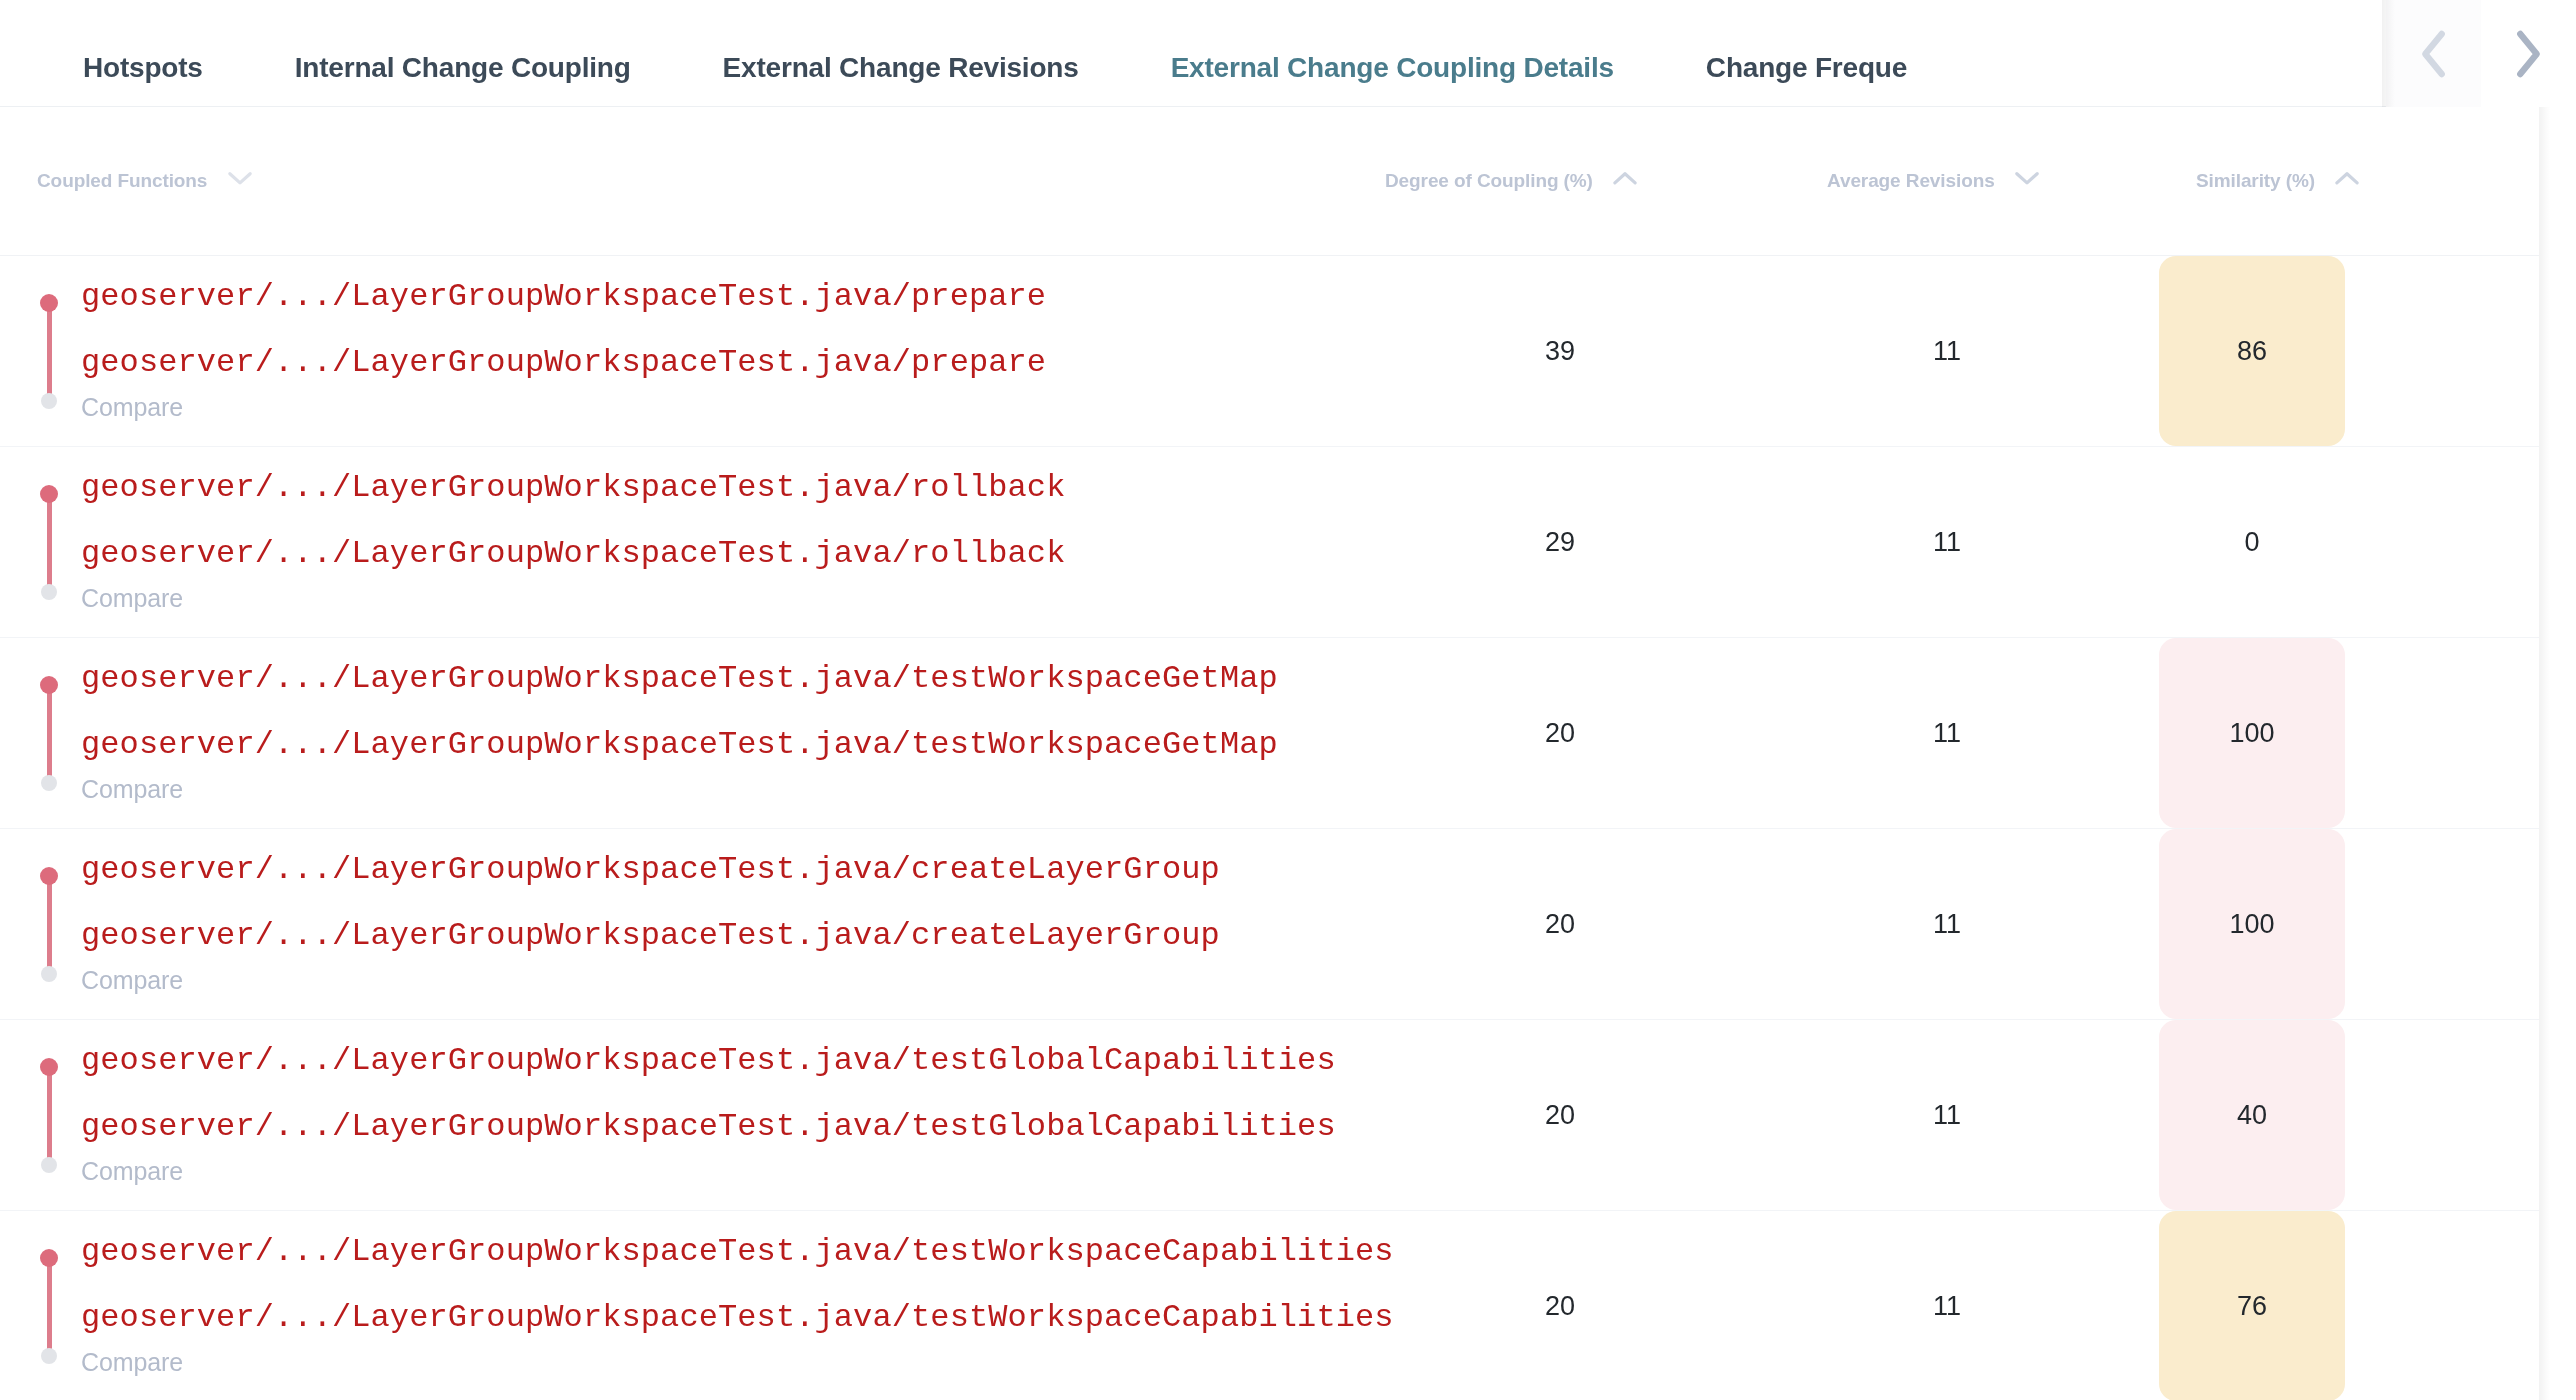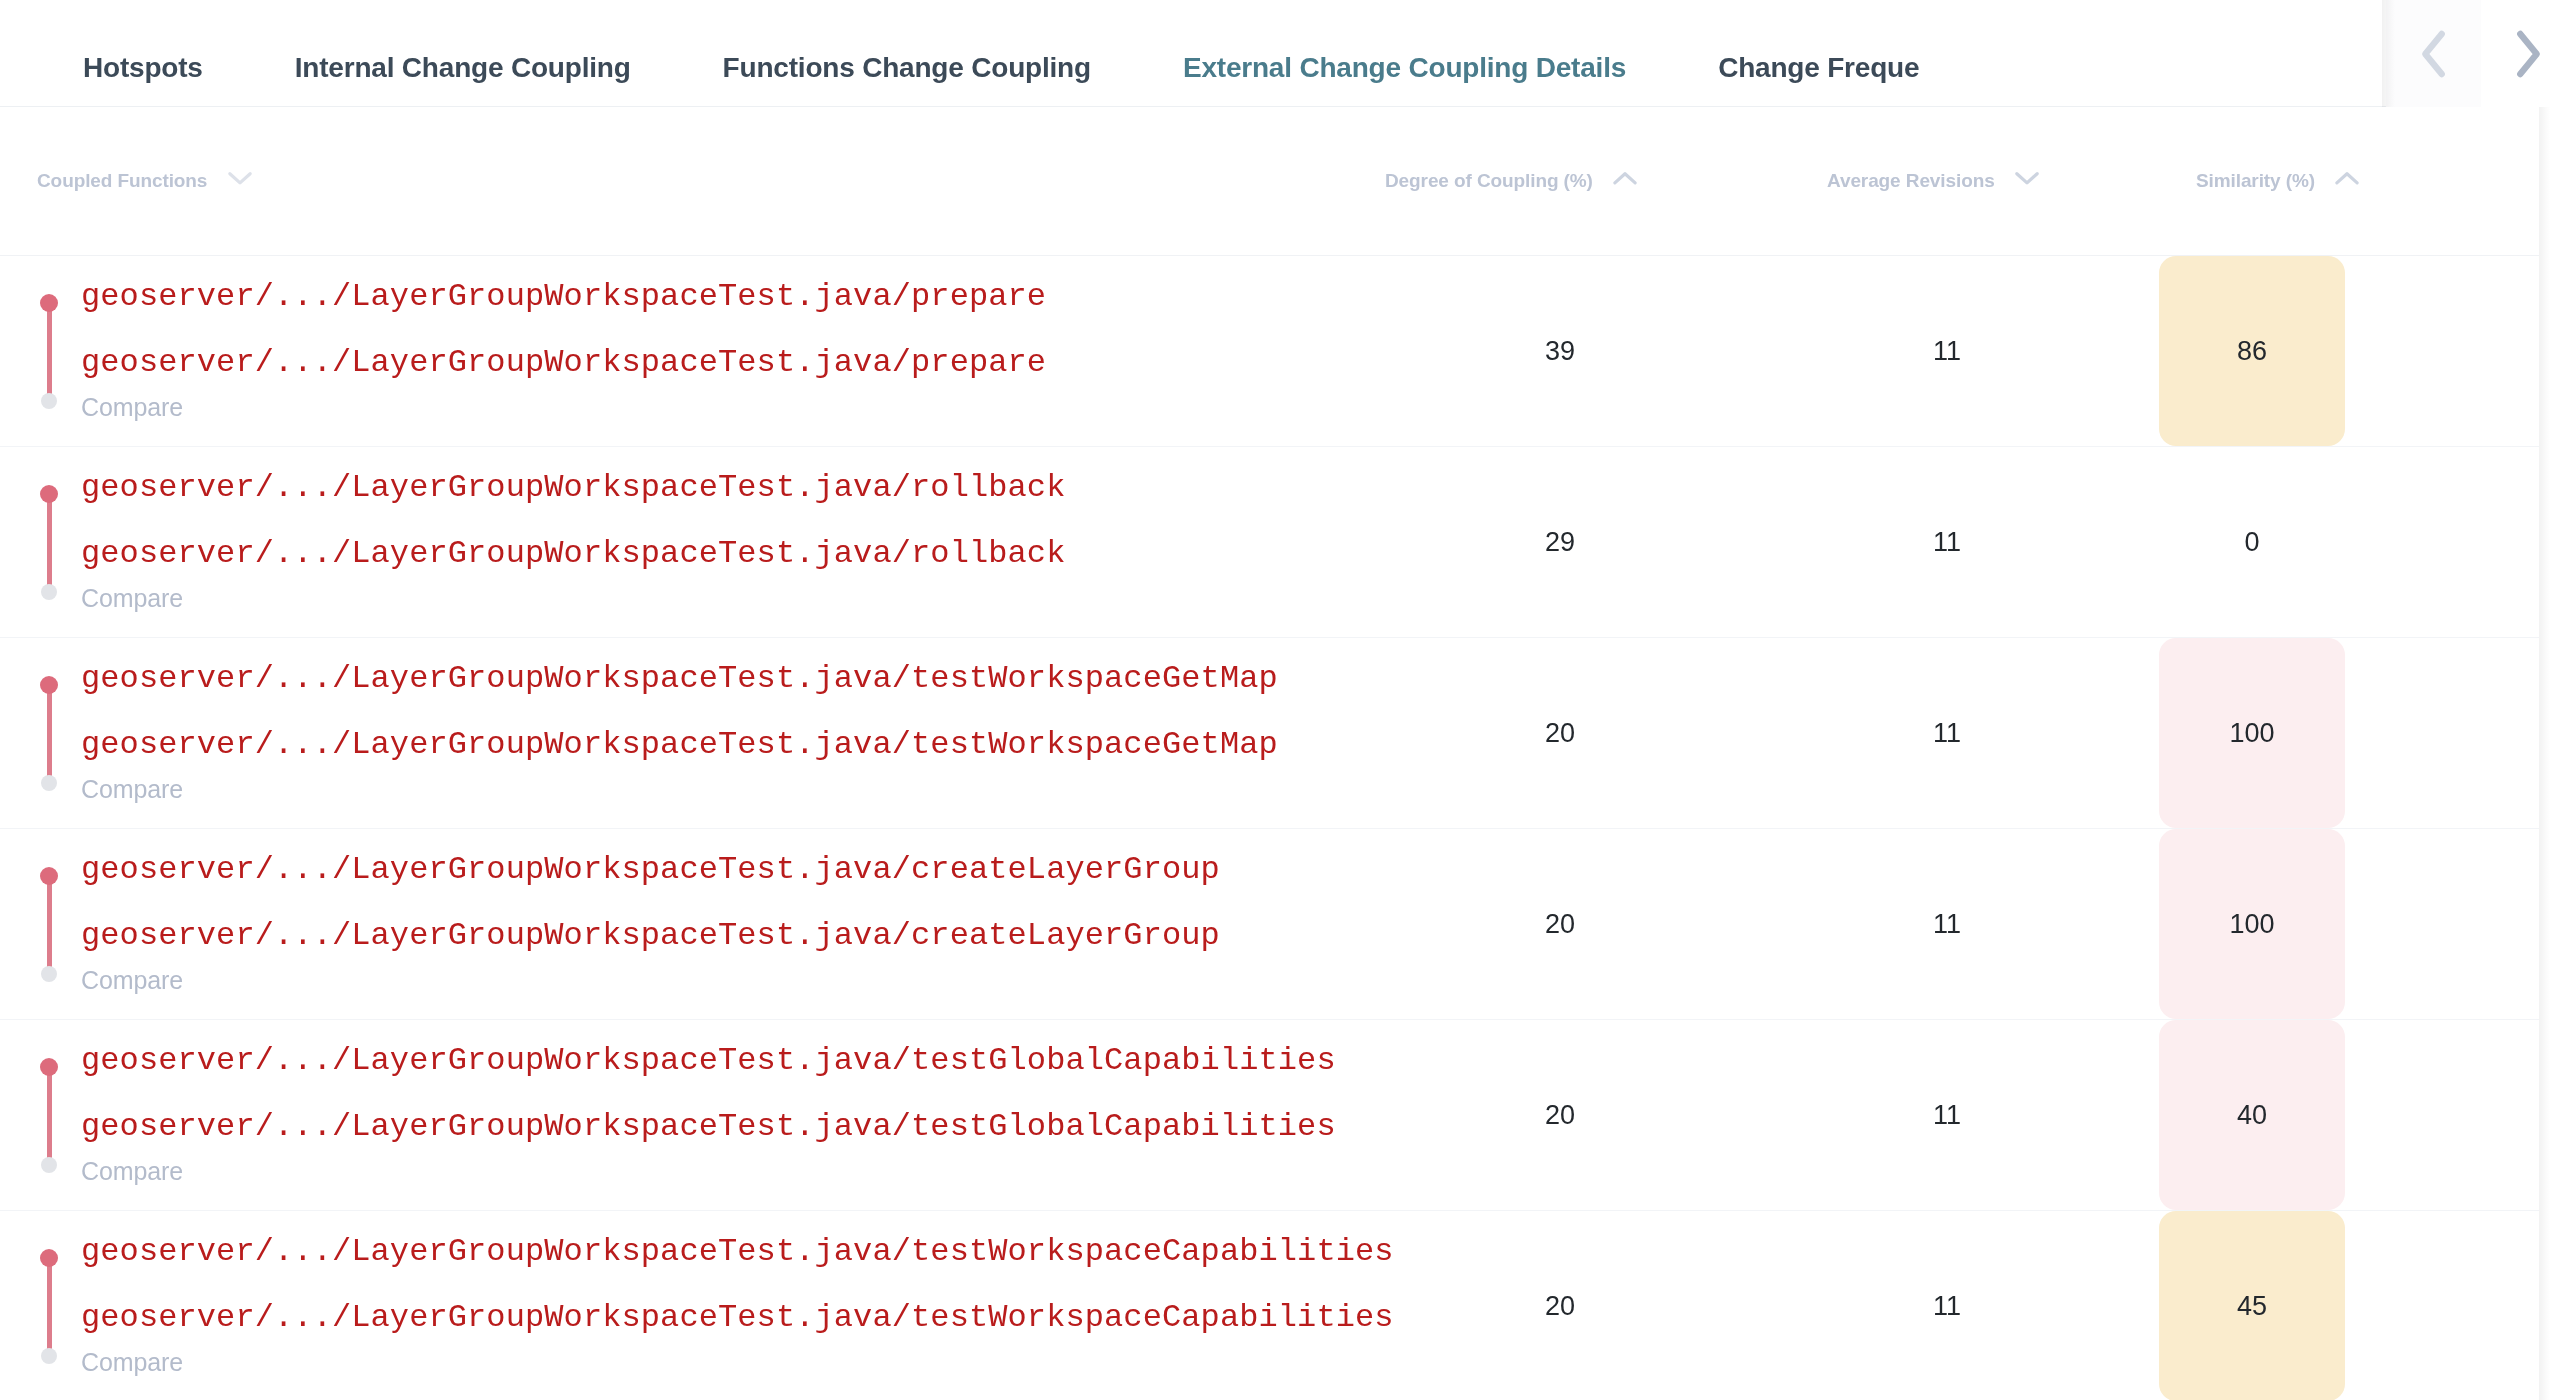--- a/index.html
+++ b/index.html
@@ -279,21 +279,21 @@
 </style>
 </head>
 <body>
 
 <div class="app">
 
   <div class="tabbar">
     <div class="tabs">
         <button class="tab">Hotspots</button>
         <button class="tab">Internal Change Coupling</button>
-        <button class="tab">Functions Change Coupling</button>
+        <button class="tab">External Change Revisions</button>
         <button class="tab active">External Change Coupling Details</button>
         <button class="tab">Change Freque</button>
       </div>
 
     <div class="tab-nav">
       <button class="navbtn prev">
         <span>
           <svg width="31" height="52" viewBox="0 0 34 56" fill="none">
             <path d="M26 6 L8 28 L26 50" stroke="#d2d8e2" stroke-width="7" stroke-linecap="round" stroke-linejoin="round"></path>
           </svg>
@@ -448,21 +448,21 @@
               <div class="dot-bottom"></div>
             </div>
             <div class="paths">
               <div class="path first">geoserver/.../LayerGroupWorkspaceTest.java/testWorkspaceCapabilities</div>
               <div class="path">geoserver/.../LayerGroupWorkspaceTest.java/testWorkspaceCapabilities</div>
               <div class="compare">Compare</div>
             </div>
           </div>
           <div class="cell-num cell-degree">20</div>
           <div class="cell-num cell-revisions">11</div>
-          <div class="cell-similar hl-cream">45</div>
+          <div class="cell-similar hl-cream">76</div>
           <div class="cell-tail"></div>
         </div>
       </div>
   </div>
 
   <div class="gutter"></div>
 </div>
 
 
 </body></html>

